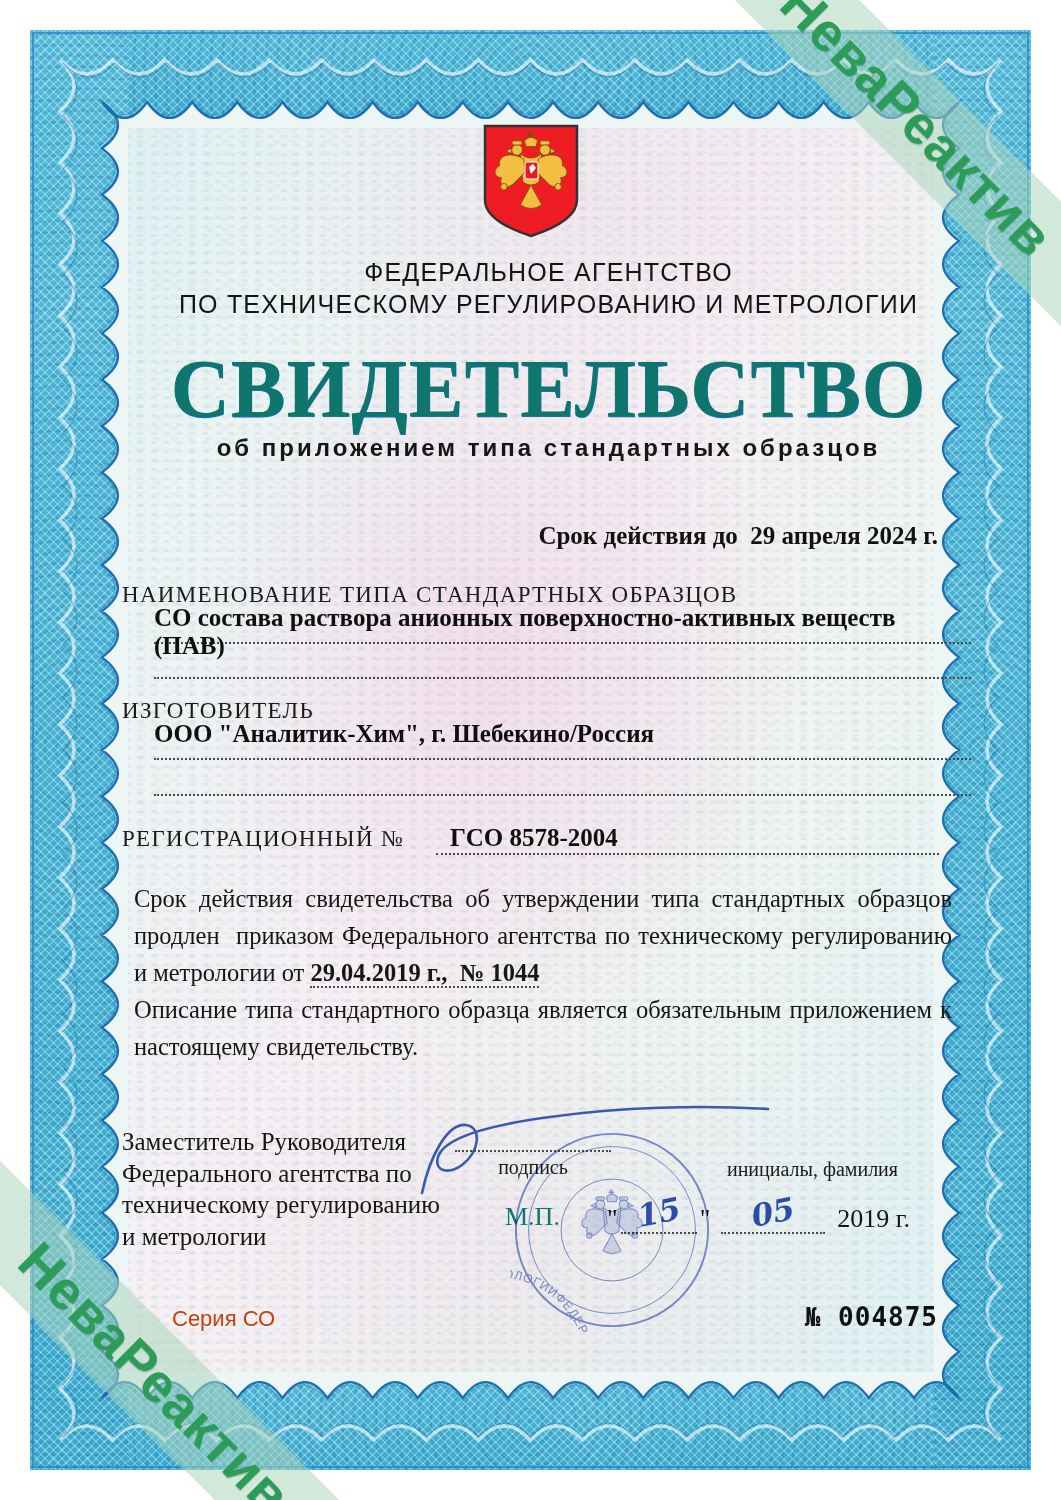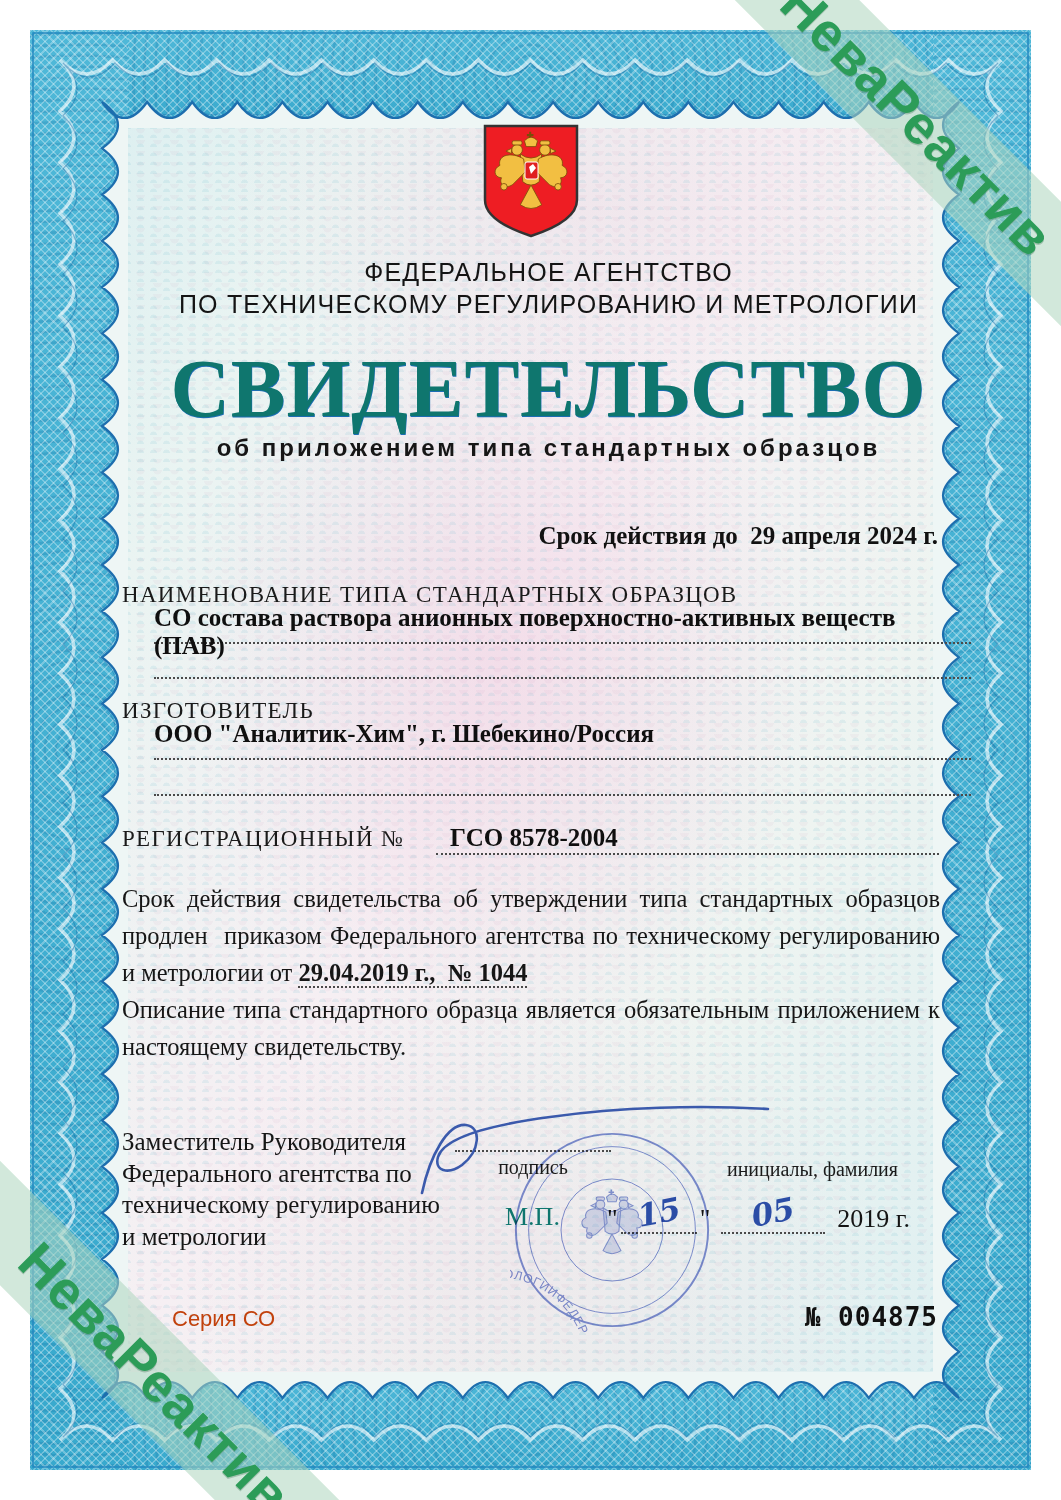--- a/index.html
+++ b/index.html
@@ -45,21 +45,21 @@
   .hdr{font-size:25px;letter-spacing:1.2px;color:#141414;}
   .main-title{font-size:82px;font-weight:bold;color:#0f766e;letter-spacing:1px;
     text-shadow:0.5px 0.5px 0 #1b6db4;}
   .subtitle{font-size:24px;font-weight:bold;letter-spacing:3px;color:#161616;}
   .code-line{font-size:27px;font-weight:bold;color:#111;}
   .code-line .gap{display:inline-block;width:28px;}
   .validity{font-size:25px;font-weight:bold;color:#111;text-align:right;}
   .field-label{font-size:23px;letter-spacing:1.3px;color:#1a1a1a;}
   .field-value{font-size:25px;font-weight:bold;color:#0f0f0f;}
   .dotted{border-bottom:2.5px dotted #4a4a4a;margin-left:32px;}
-  .para{font-size:24.5px;line-height:37px;text-align:justify;color:#161616;}
+  .para{font-size:24.5px;line-height:37px;text-align:justify;color:#161616;margin-left:12px;}
   .order-val{font-weight:bold;border-bottom:2.5px dotted #4a4a4a;white-space:pre-wrap;}
   .sign-title{font-size:25px;line-height:31.5px;color:#161616;}
   .caption{font-size:20px;color:#1a1a1a;text-align:center;}
   .sig-line{border-bottom:2.5px dotted #4a4a4a;}
   .name-line{font-size:26px;color:#141414;text-align:center;border-bottom:2.5px dotted #4a4a4a;padding-bottom:2px;}
   .seal-mark{font-size:26px;color:#0f766e;}
   .date-row{display:flex;align-items:flex-end;font-size:26px;color:#141414;}
   .dseg{border-bottom:2.5px dotted #4a4a4a;text-align:center;position:relative;height:34px;}
   .dseg-day{width:76px;}
   .dseg-month{width:104px;margin-left:8px;}

